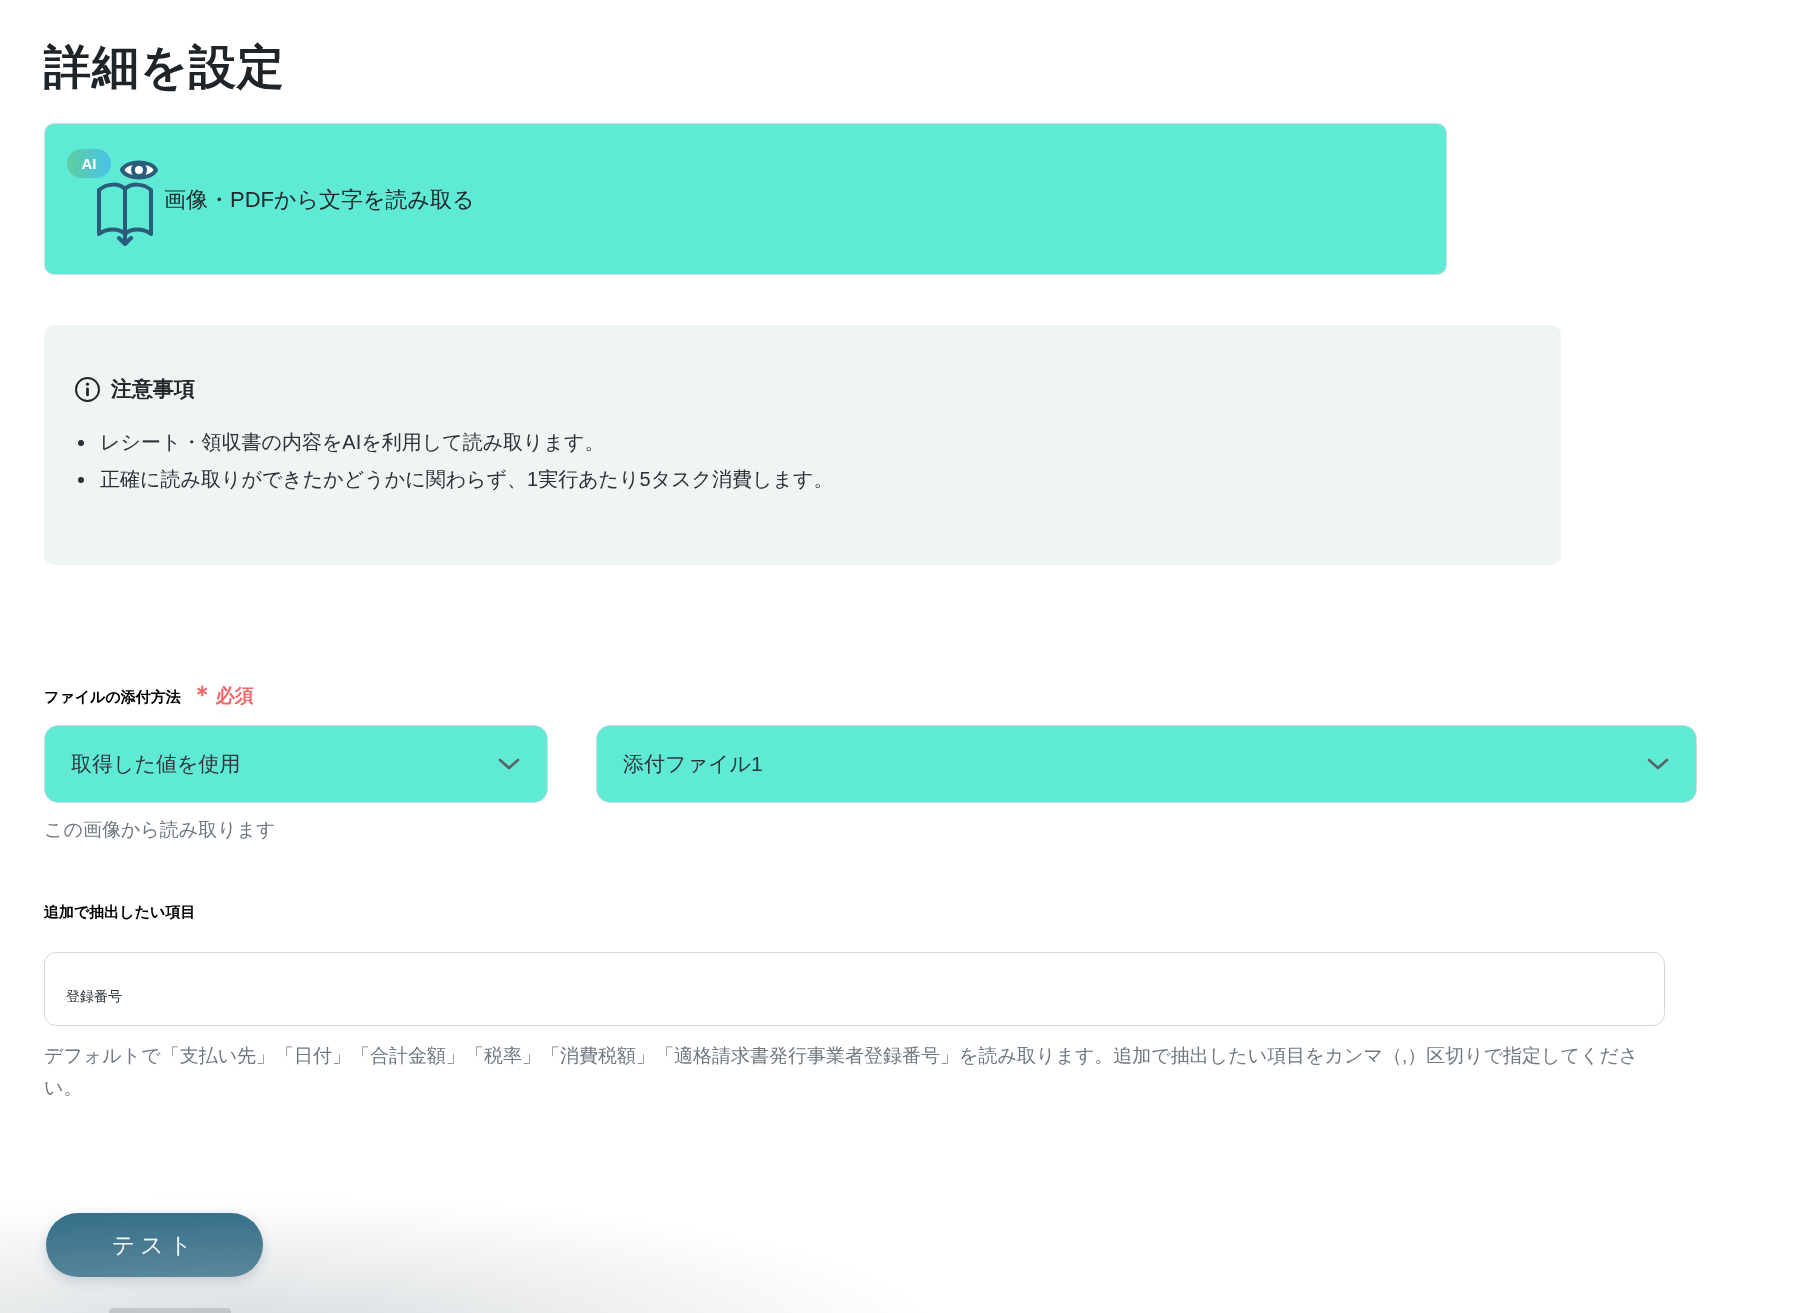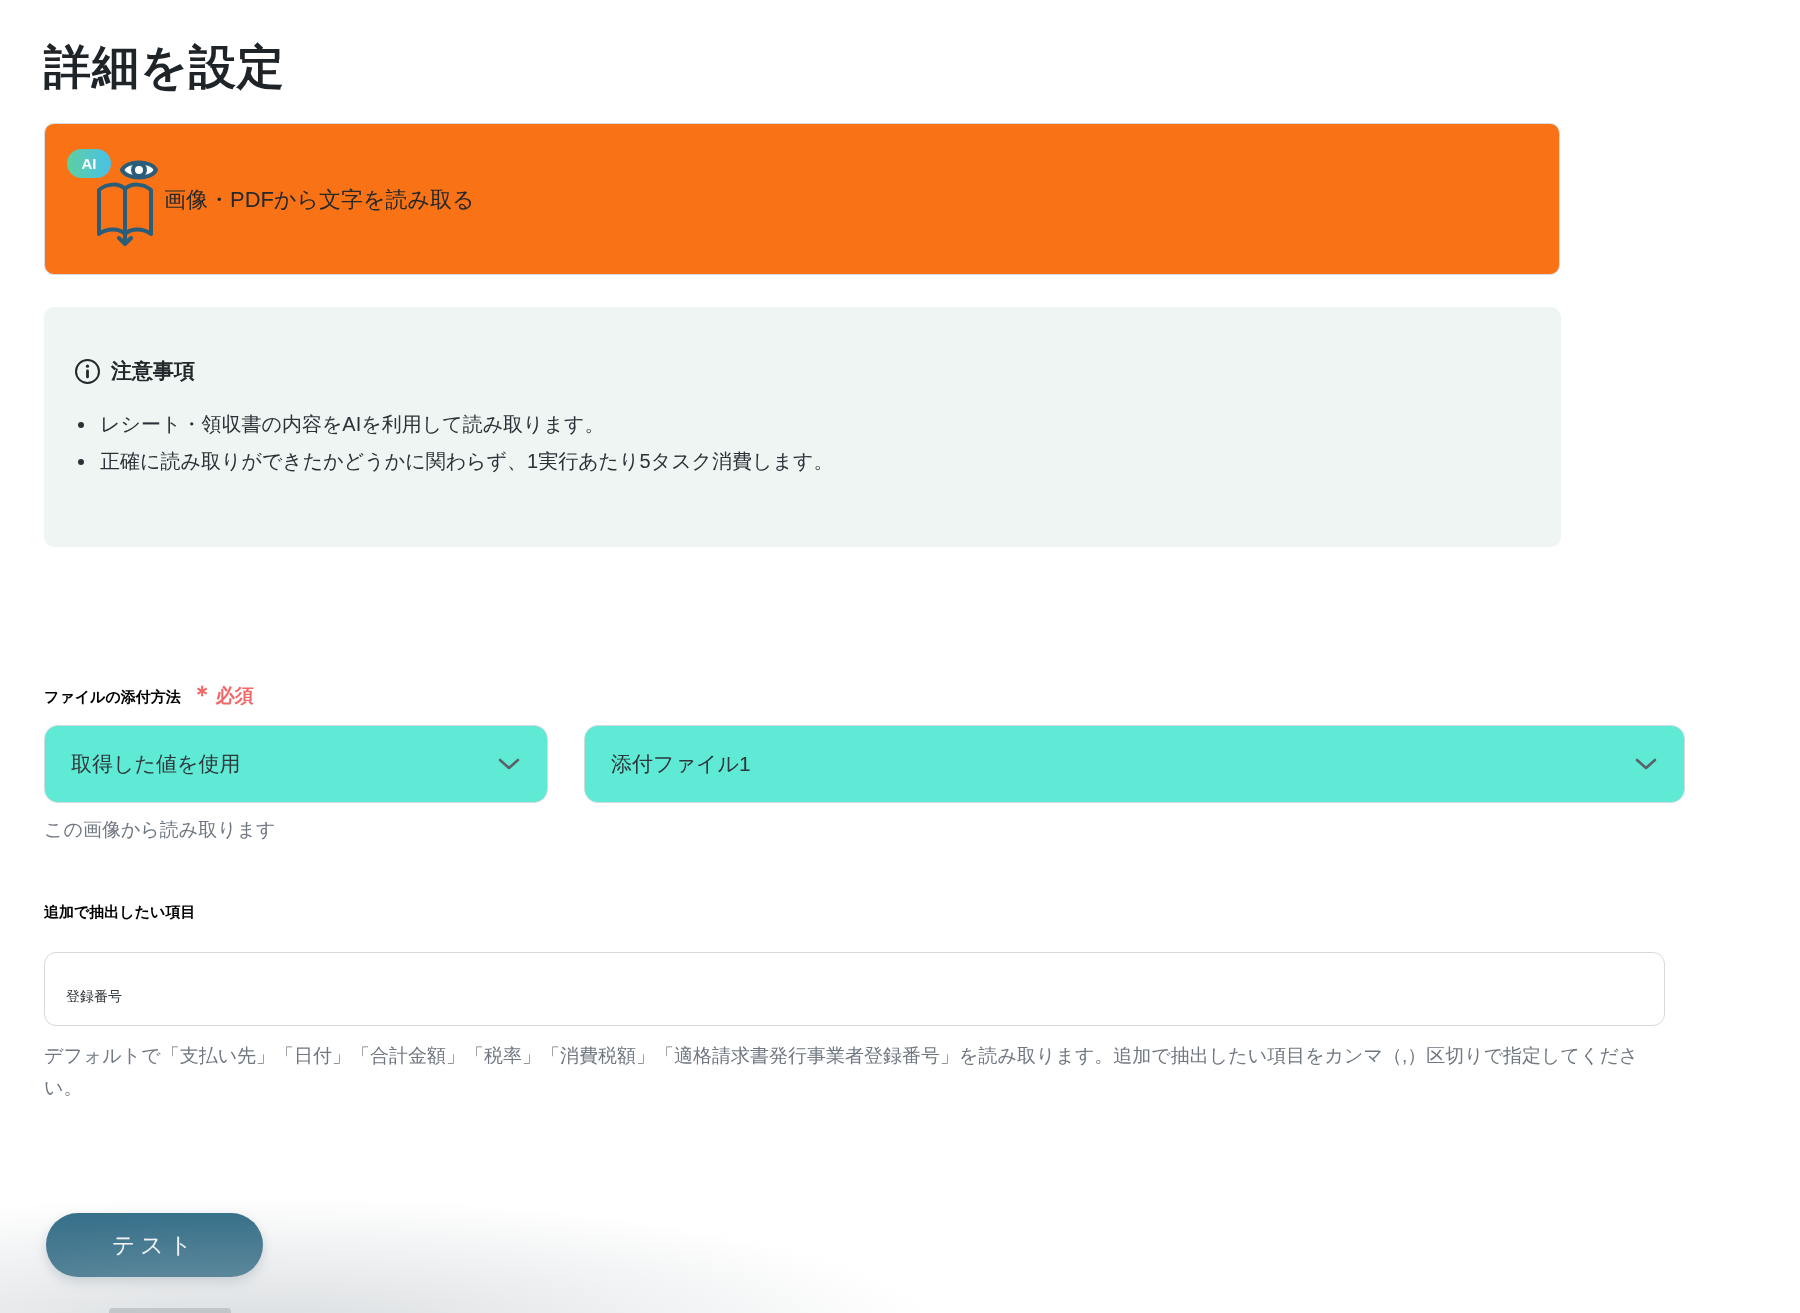--- a/index.html
+++ b/index.html
@@ -18,22 +18,22 @@
     left: 44px; top: 36px;
     font-size: 47px;
     font-weight: 800;
     color: #1f2428;
     letter-spacing: 1px;
   }
   
   .action-card {
     position: absolute;
     left: 44px; top: 123px;
-    width: 1516px; height: 152px;
-    background: #f97316;
+    width: 1403px; height: 152px;
+    background: #5eead4;
     border: 1px solid #d9dce0;
     border-radius: 10px;
   }
   .ai-badge {
     position: absolute;
     left: 22px; top: 25px;
     width: 44px; height: 29px;
     border-radius: 15px;
     background: linear-gradient(90deg, #5ecfa0 0%, #49c1e8 100%);
     color: #ffffff;
@@ -51,21 +51,21 @@
     position: absolute;
     left: 119px; top: 0;
     height: 152px;
     display: flex; align-items: center;
     font-size: 22px;
     color: #23282d;
   }
   
   .notice-box {
     position: absolute;
-    left: 44px; top: 307px;
+    left: 44px; top: 325px;
     width: 1517px; height: 240px;
     background: #eff5f3;
     border-radius: 10px;
   }
   .notice-header {
     position: absolute;
     left: 30px; top: 50px;
     display: flex; align-items: center; gap: 10px;
   }
   .notice-title {
@@ -127,21 +127,21 @@
     font-size: 21px;
     color: #2f363c;
     cursor: pointer;
   }
   .select-box .select-value {
     flex: 1;
     white-space: nowrap;
     overflow: hidden;
   }
   .select-method { left: 44px;  width: 504px; }
-  .select-file   { left: 584px; width: 1101px; }
+  .select-file   { left: 596px; width: 1101px; }
   .chevron { flex: 0 0 auto; margin-left: 12px; }
   .helper-text {
     position: absolute;
     left: 44px;
     font-size: 19px;
     color: #6f7780;
   }
   .helper-attach { top: 817px; }
   .helper-extra  { top: 1040px; width: 1612px; line-height: 32px; }
   

